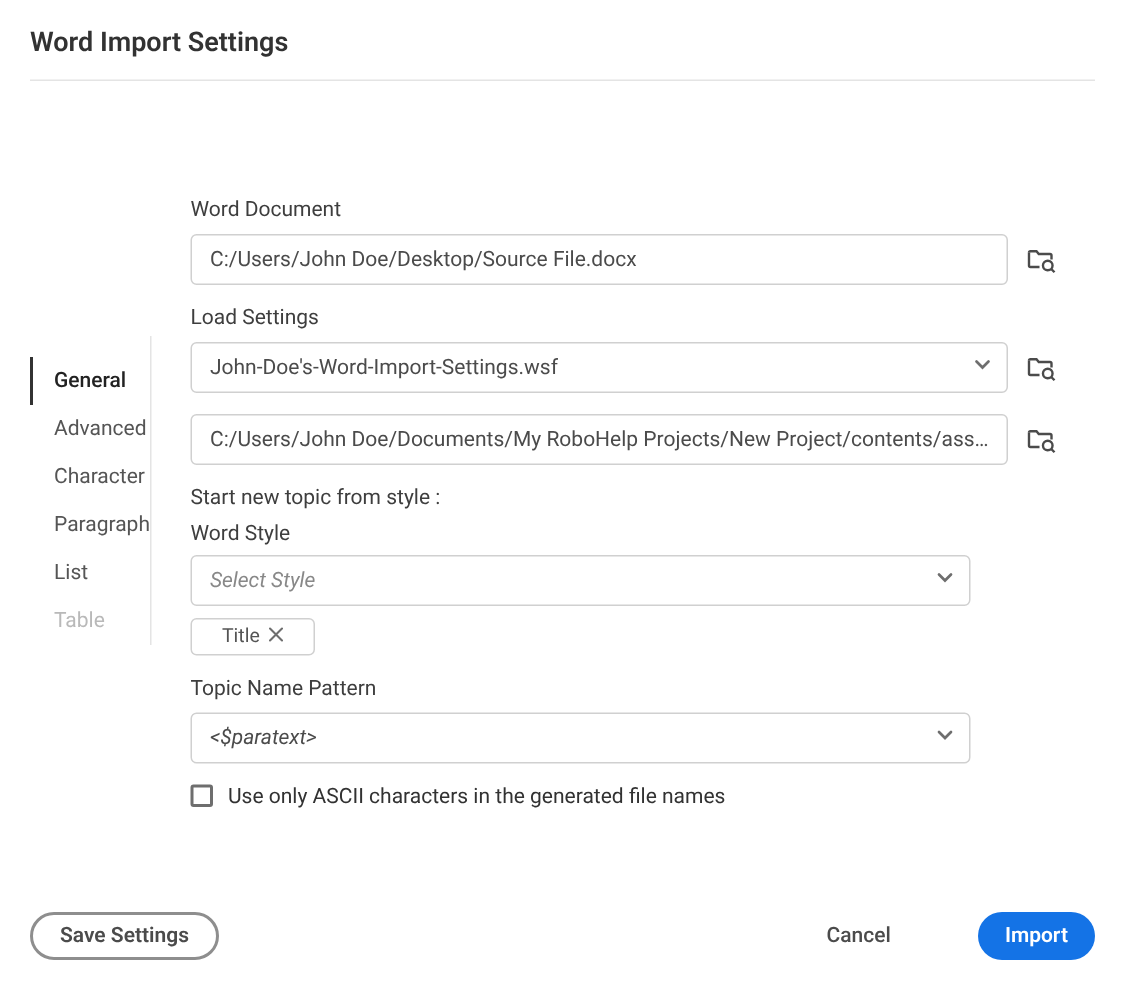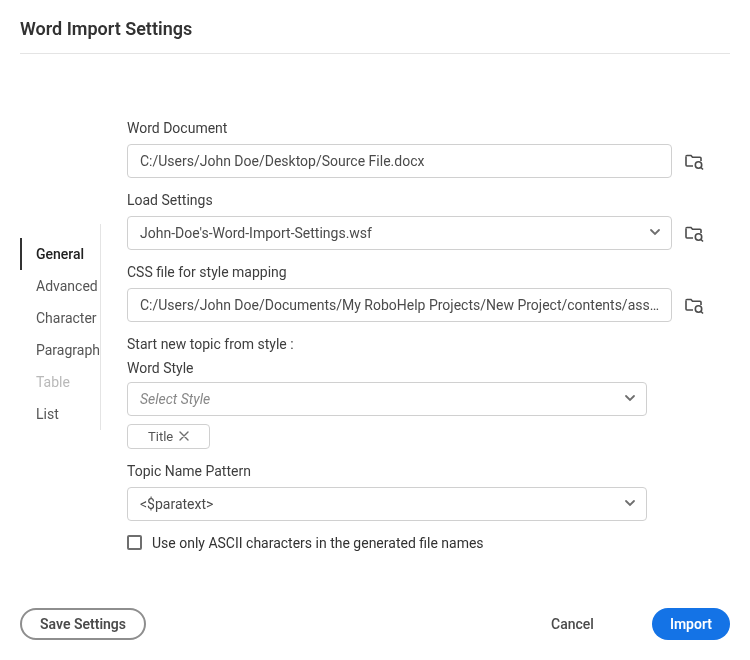--- a/index.html
+++ b/index.html
@@ -139,22 +139,22 @@
 
   <div class="title">Word Import Settings</div>
 
   <div class="body">
 
     <div class="sidebar">
       <div class="side-item selected"><span>General</span></div>
       <div class="side-item"><span>Advanced</span></div>
       <div class="side-item"><span>Character</span></div>
       <div class="side-item"><span>Paragraph</span></div>
+      <div class="side-item"><span>List</span></div>
       <div class="side-item disabled"><span>Table</span></div>
-      <div class="side-item"><span>List</span></div>
     </div>
 
     <div class="content">
 
       <div class="field">
         <div class="label">Word Document</div>
         <div class="row">
           <div class="input">
               <span>C:/Users/John Doe/Desktop/Source File.docx</span>
             </div>
@@ -183,21 +183,20 @@
                 <path d="M2 5.5V14c0 .6.4 1 1 1h6" stroke="#4b4b4b" stroke-width="1.6" fill="none"></path>
                 <path d="M2 5.5c0-.6.4-1 1-1h4l1.5 1.8H16c.6 0 1 .4 1 1V10" stroke="#4b4b4b" stroke-width="1.6" fill="none"></path>
                 <circle cx="14.5" cy="14" r="3.2" stroke="#4b4b4b" stroke-width="1.6" fill="none"></circle>
                 <line x1="17" y1="16.5" x2="19" y2="18.5" stroke="#4b4b4b" stroke-width="1.6"></line>
               </svg>
           </span>
         </div>
       </div>
 
       <div class="field">
-        <div class="label">CSS file for style mapping</div>
         <div class="row">
           <div class="input">
               <span>C:/Users/John Doe/Documents/My RoboHelp Projects/New Project/contents/ass…</span>
             </div>
           <span class="browse-icon">
             <svg width="20" height="20" viewBox="0 0 20 20" fill="none">
                 <path d="M2 5.5V14c0 .6.4 1 1 1h6" stroke="#4b4b4b" stroke-width="1.6" fill="none"></path>
                 <path d="M2 5.5c0-.6.4-1 1-1h4l1.5 1.8H16c.6 0 1 .4 1 1V10" stroke="#4b4b4b" stroke-width="1.6" fill="none"></path>
                 <circle cx="14.5" cy="14" r="3.2" stroke="#4b4b4b" stroke-width="1.6" fill="none"></circle>
                 <line x1="17" y1="16.5" x2="19" y2="18.5" stroke="#4b4b4b" stroke-width="1.6"></line>
@@ -220,21 +219,21 @@
             <span>Title</span>
             <span class="chip-x"><svg width="10" height="10" viewBox="0 0 10 10">
                   <path d="M1 1l8 8M9 1l-8 8" stroke="#6e6e6e" stroke-width="1.4" stroke-linecap="round"></path>
                 </svg></span>
           </span>
         </div>
       </div>
 
       <div class="field">
         <div class="label">Topic Name Pattern</div>
-        <div class="select" style="max-width:520px;">
+        <div class="select" style="max-width:520px;font-style:italic;">
           <span class="val">&lt;$paratext&gt;</span>
           <span class="chev"><svg width="12" height="12" viewBox="0 0 12 12">
                 <path d="M2 4l4 4 4-4" stroke="#6e6e6e" stroke-width="1.8" fill="none" stroke-linecap="round"></path>
               </svg></span>
         </div>
       </div>
 
       <div class="check-row">
         <span class="checkbox"></span>
         <span>Use only ASCII characters in the generated file names</span>

